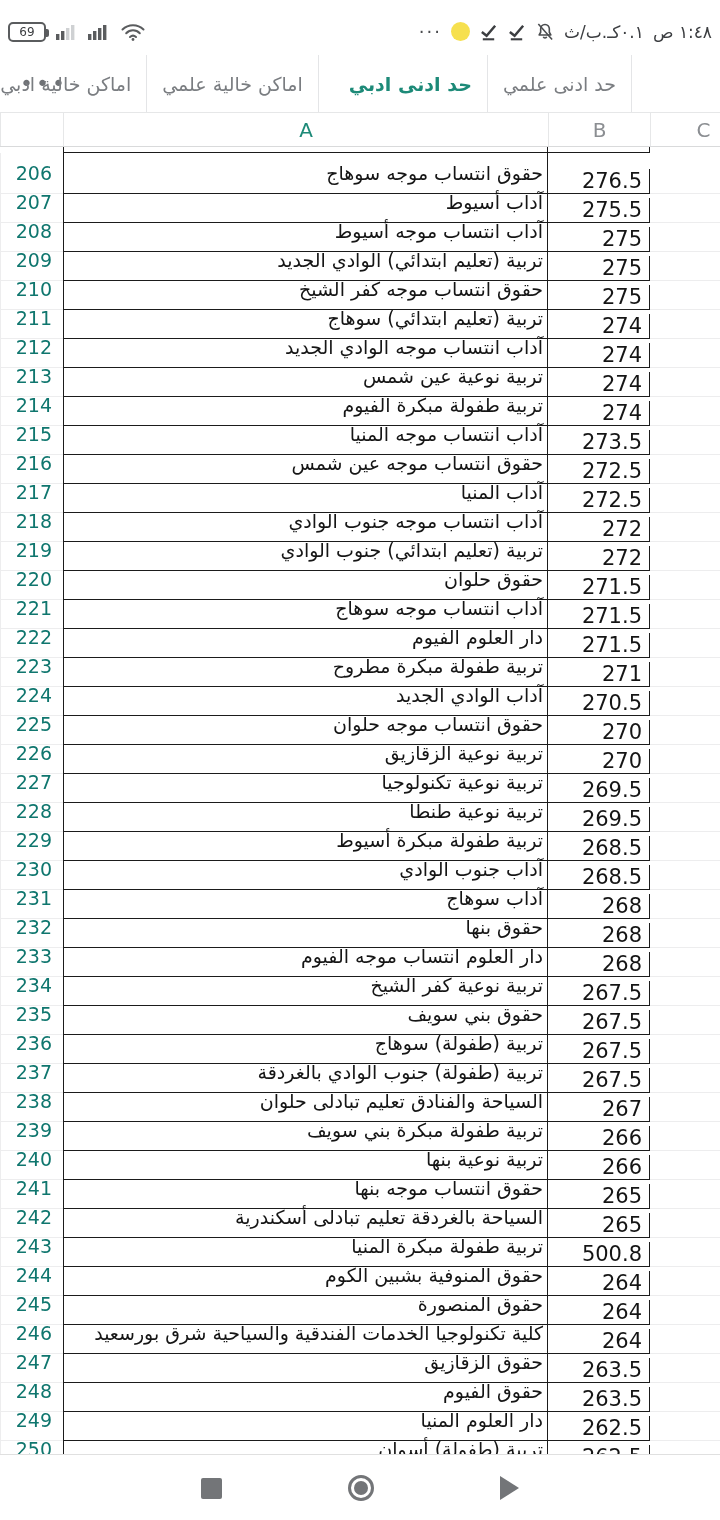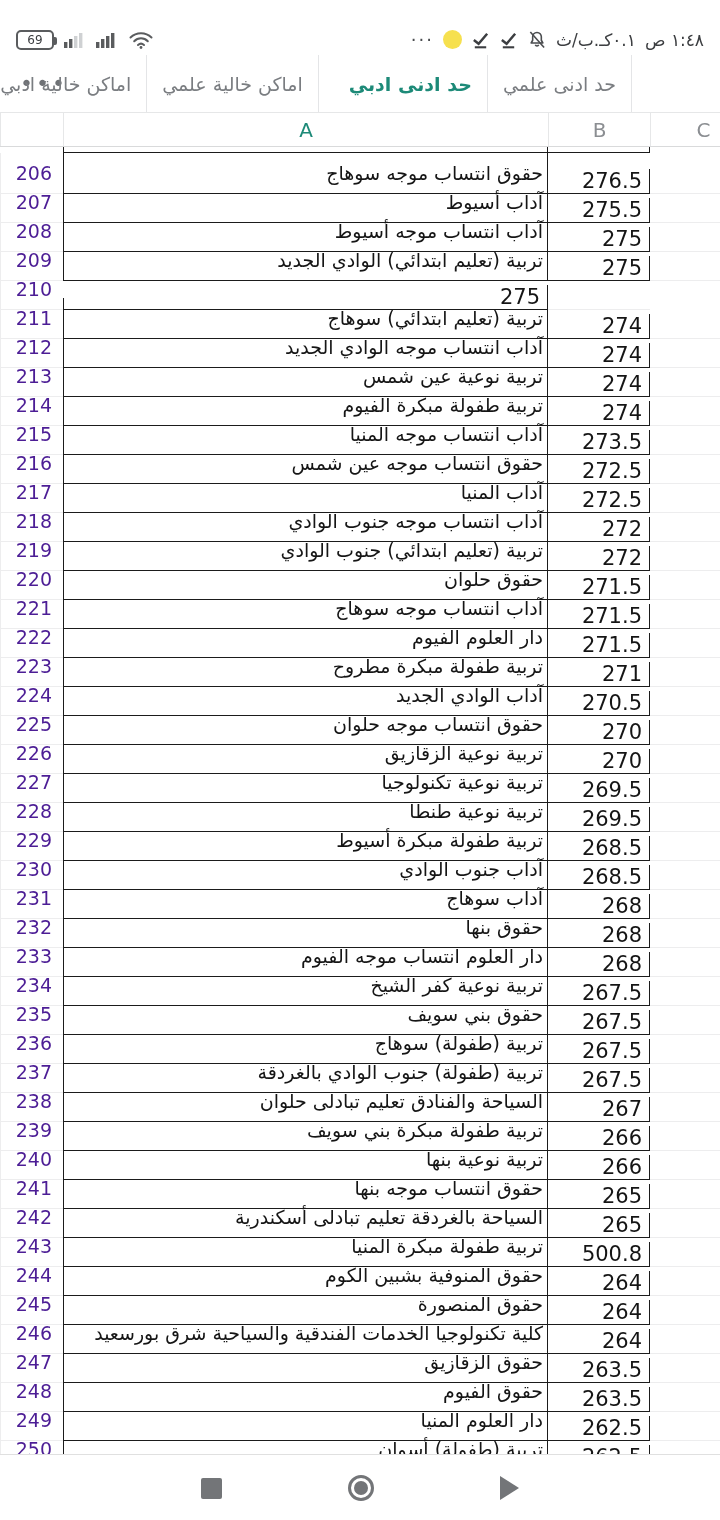--- a/index.html
+++ b/index.html
@@ -1,21 +1,21 @@
 <!DOCTYPE html>
 <html lang="ar" style="--accent: #1d8a78;"><head>
 <meta charset="utf-8">
 <style>
   html,body{margin:0;padding:0;background:#fff;}
   .screen{position:relative;width:720px;height:1520px;background:#fff;overflow:hidden;
           font-family:"DejaVu Sans",sans-serif;color:#111;}
 
   
-  .status-bar{position:absolute;top:12px;left:0;right:0;height:55px;
-              display:flex;justify-content:space-between;align-items:center;padding:0 16px;box-sizing:border-box;}
+  .status-bar{position:absolute;top:4px;left:0;right:0;height:55px;
+              display:flex;justify-content:space-between;align-items:center;padding:0 8px;box-sizing:border-box;}
   .sb-left{display:flex;align-items:center;gap:10px;}
   .sb-right{display:flex;direction:rtl;align-items:center;gap:9px;color:#3c3e41;font-size:17px;}
   .battery{position:relative;width:38px;height:20px;border:2px solid #5a5c5e;border-radius:5px;
            display:flex;align-items:center;justify-content:center;font-size:12px;color:#3c3e41;box-sizing:border-box;}
   .battery::after{content:"";position:absolute;right:-5px;top:5px;width:3px;height:8px;background:#5a5c5e;border-radius:0 2px 2px 0;}
   .sb-icon{display:flex;align-items:center;}
   .yellow-dot{width:19px;height:19px;border-radius:50%;background:#f6e04e;}
   .ellipsis{font-size:18px;letter-spacing:2px;color:#4a4c4f;}
 
   
@@ -35,21 +35,21 @@
   .colh{display:flex;align-items:center;justify-content:center;font-size:20px;color:#8b8e92;border-left:1px solid #e6e7e8;}
   .colh.colA{color:var(--accent);}
   .corner{border-left:1px solid #e6e7e8;}
 
   .partial-row{display:grid;grid-template-columns:63px 485px 102px 106px;height:6px;}
   .p-a{border-left:1px solid #1b1b1b;border-right:1px solid #1b1b1b;border-bottom:1px solid #1b1b1b;}
   .p-b{border-right:1px solid #1b1b1b;border-bottom:1px solid #1b1b1b;}
 
   .grid-row{display:grid;grid-template-columns:63px 485px 102px 106px;height:29px;}
   .rownum{display:flex;align-items:center;justify-content:flex-end;padding-right:11px;box-sizing:border-box;
-          color:#4c1d95;font-size:19px;border-bottom:1px solid #ededee;border-left:1px solid #ededee;}
+          color:#0f766e;font-size:19px;border-bottom:1px solid #ededee;border-left:1px solid #ededee;}
   .cellA{border-left:1px solid #1b1b1b;border-right:1px solid #1b1b1b;border-bottom:1px solid #1b1b1b;
          direction:rtl;display:flex;align-items:center;padding:0 4px;box-sizing:border-box;
          font-size:19px;color:#151515;white-space:nowrap;overflow:hidden;}
   .cellB{border-right:1px solid #1b1b1b;border-bottom:1px solid #1b1b1b;
          display:flex;align-items:center;justify-content:flex-end;padding-right:7px;box-sizing:border-box;
          font-size:21px;color:#151515;margin-top:16px;}
   .cellC{border-bottom:1px solid #ededee;}
 
   
   .nav-bar{position:absolute;left:0;right:0;top:1454px;height:66px;background:#fff;border-top:1px solid #e0e0e0;
@@ -168,20 +168,21 @@
 
   <div class="grid-row">
     <div class="rownum">209</div>
     <div class="cellA">تربية (تعليم ابتدائي) الوادي الجديد</div>
     <div class="cellB">275</div>
     <div class="cellC"></div>
   </div>
 
   <div class="grid-row">
     <div class="rownum">210</div>
+    <div class="cellA">حقوق انتساب موجه كفر الشيخ</div>
     <div class="cellB">275</div>
     <div class="cellC"></div>
   </div>
 
   <div class="grid-row">
     <div class="rownum">211</div>
     <div class="cellA">تربية (تعليم ابتدائي) سوهاج</div>
     <div class="cellB">274</div>
     <div class="cellC"></div>
   </div>

